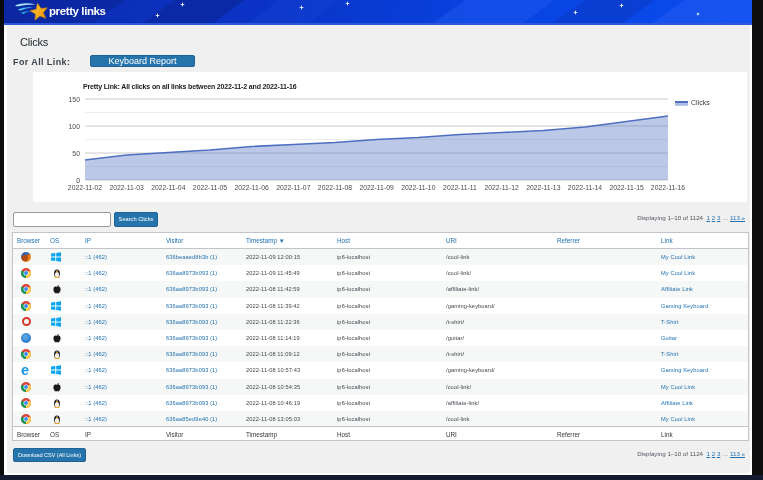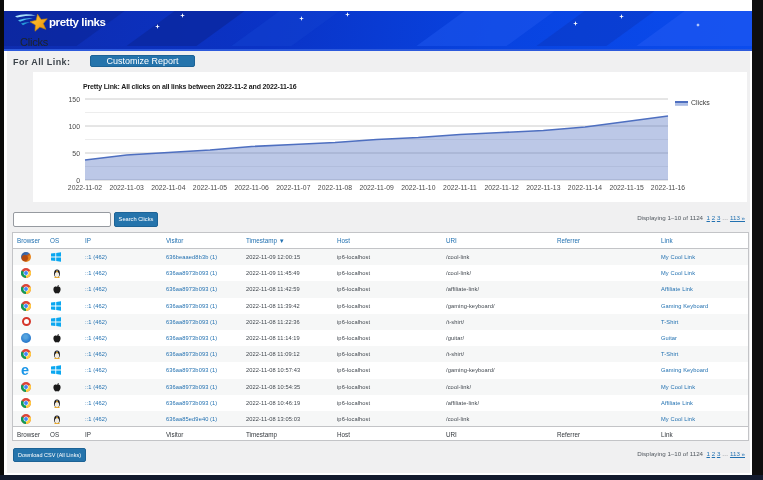--- a/index.html
+++ b/index.html
@@ -1,17 +1,17 @@
 <!DOCTYPE html>
 <html><head><meta charset="utf-8"><style>
 *{margin:0;padding:0;box-sizing:border-box}
 html,body{width:763px;height:480px;overflow:hidden;background:#0a0a0a;font-family:"Liberation Sans",sans-serif}
 #page{position:absolute;left:4px;top:0;width:748px;height:476px;background:#fff}
 #content{position:absolute;left:7px;top:24px;width:743px;height:449px;background:#f0f0f1}
-#banner{position:absolute;left:4px;top:11px;width:748px;height:40px;background:linear-gradient(100deg,#0e2cae 0%,#0a33c6 35%,#0843e0 65%,#0b4cee 100%);overflow:hidden}
+#banner{position:absolute;left:4px;top:0;width:748px;height:25px;background:linear-gradient(100deg,#0e2cae 0%,#0a33c6 35%,#0843e0 65%,#0b4cee 100%);overflow:hidden}
 .band{position:absolute;top:-5px;height:40px;transform:skewX(-54deg)}
 #bstrip{position:absolute;left:0;bottom:0;width:100%;height:2.5px;background:#2c59dc}
 .spark{position:absolute;width:5px;height:5px}
 h1{position:absolute;left:20px;top:35.5px;font-size:11px;font-weight:400;color:#1d2327;letter-spacing:-.2px}
 #forall{position:absolute;left:13px;top:57px;font-size:9px;font-weight:bold;color:#3c434a;letter-spacing:.4px}
 .btn{position:absolute;background:#2574ac;border:1px solid #1d6396;border-radius:2px;color:#fff;text-align:center}
 #custbtn{left:90px;top:55px;width:105px;height:12px;font-size:9px;line-height:11px}
 #panel{position:absolute;left:33px;top:72px;width:714px;height:130px;background:#fff}
 #searchbox{position:absolute;left:13px;top:212px;width:98px;height:15px;background:#fff;border:1px solid #969aa0;border-radius:2px}
 #searchbtn{left:114px;top:212px;width:44px;height:15px;font-size:5.7px;line-height:13px;white-space:nowrap}
@@ -75,21 +75,21 @@
       </defs>
     <path d="M5 5.2 Q15 1.8 26 4.6 Q16 4.4 7 6.6 Z" fill="#a8e0fa"></path>
     <path d="M8 9.2 Q16 6.6 23 7.6 Q16 8.2 10 10.8 Z" fill="#4fbdf0"></path>
     <path d="M11 12.6 Q16 10.8 20 11.2 Q16 12 13 14.2 Z" fill="#2497d8"></path>
     <path d="M29 3.1 L31.5 8.9 L37.7 9.3 L33 13.3 L34.5 19.4 L29 16.1 L23.5 19.4 L25 13.3 L20.3 9.3 L26.5 8.9 Z" fill="url(#stg)" stroke="#c0830c" stroke-width="0.6" transform="rotate(-10 29 11.3)"></path>
   </svg>
   <div style="position:absolute;left:45px;top:5px;font-size:11.5px;font-weight:bold;color:#fff;letter-spacing:-.4px">pretty links</div>
 </div>
 <h1>Clicks</h1>
 <div id="forall">For All Link:</div>
-<div class="btn" id="custbtn">Customize Report</div>
+<div class="btn" id="custbtn">Keyboard Report</div>
 <div id="panel">
 <svg width="714" height="130" viewBox="0 0 714 130">
   <text x="50" y="17" font-size="7" font-weight="bold" letter-spacing="-0.15" fill="#1a1a1a">Pretty Link: All clicks on all links between 2022-11-2 and 2022-11-16</text>
   <g stroke="#ededed" stroke-width="1">
         <line x1="52" y1="40.5" x2="635" y2="40.5"></line>
         <line x1="52" y1="67.5" x2="635" y2="67.5"></line>
         <line x1="52" y1="94.5" x2="635" y2="94.5"></line>
       </g>
   <g stroke="#cccccc" stroke-width="1">
         <line x1="52" y1="27" x2="635" y2="27"></line>

